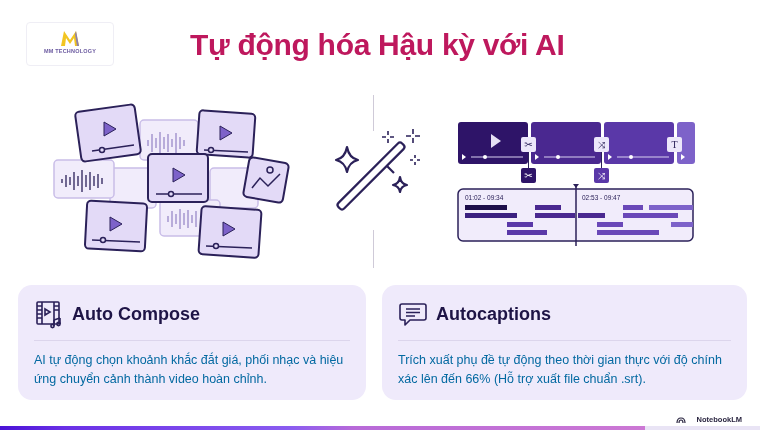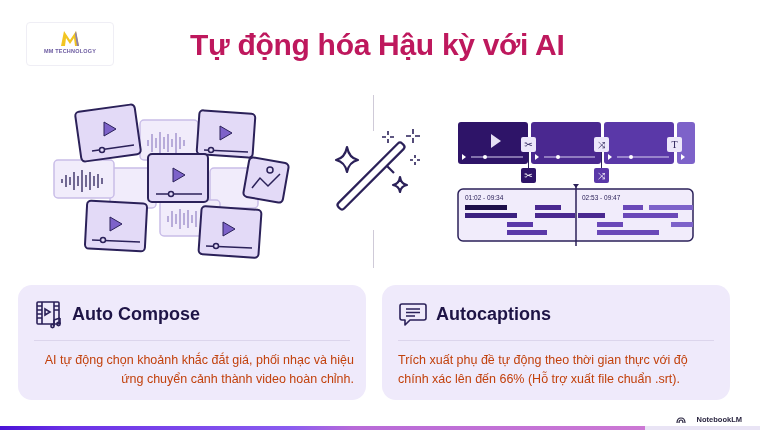--- a/index.html
+++ b/index.html
@@ -7,27 +7,27 @@
   .logo { position:absolute; left:26px; top:22px; width:86px; height:42px; border:1px solid #efeef5; border-radius:4px; background:#fff; text-align:center; }
   .logo .m { display:block; margin:6px auto 0; width:22px; height:18px; }
   .logo .lt { font-size:5.5px; font-weight:bold; color:#6b5aa0; letter-spacing:0.2px; display:block; margin-top:1px; }
   .title { position:absolute; left:190px; top:28px; font-size:30px; font-weight:bold; color:#be185d; letter-spacing:-0.3px; }
   .illus-left { position:absolute; left:40px; top:90px; width:260px; height:180px; }
   .divider-top { position:absolute; left:373px; top:95px; width:1px; height:36px; background:#cfcad8; }
   .divider-bot { position:absolute; left:373px; top:230px; width:1px; height:38px; background:#cfcad8; }
   .wand { position:absolute; left:320px; top:125px; width:110px; height:110px; }
   .timeline { position:absolute; left:455px; top:118px; width:240px; height:130px; }
   .card { position:absolute; top:285px; width:348px; height:115px; background:#efeafb; border-radius:14px; }
-  .card.left { left:18px;text-align:right; }
-  .card.right { left:382px; }
+  .card.left { left:18px; }
+  .card.right { left:382px;padding-left:17px; }
   .card .head { position:absolute; left:16px; top:14px; height:30px; display:flex; align-items:center; gap:8px; }
   .card .head svg { width:30px; height:30px; }
   .card .htitle { font-size:18px; font-weight:bold; color:#1e1446; }
   .card .sep { position:absolute; left:16px; right:16px; top:55px; height:1px; background:#dcd5ec; }
-  .card .desc { position:absolute; left:16px; top:66px; right:12px; font-size:12.5px; line-height:19px; color:#c2410c; }
+  .card .desc { position:absolute; left:16px; top:66px; right:12px; font-size:12.5px; line-height:19px; color:#0369a1; }
   .brand { position:absolute; right:18px; top:415px; font-size:7.5px; font-weight:bold; color:#2a2540; display:flex; align-items:flex-end; gap:11px; }
   .progress { position:absolute; left:0; bottom:0; width:645px; height:4px; background:linear-gradient(90deg,#4a12d6 0%,#6a30e6 10%,#8a5cf0 45%,#b86ad8 55%,#cc78d4 100%); }
   .progress-track { position:absolute; left:645px; bottom:0; width:115px; height:4px; background:#e9e4f5; }
 </style>
 </head>
 <body>
 
 <div class="logo">
   <svg class="m" viewBox="0 0 22 18">
     <path d="M2 17 L5 2 L11 11 L17 2 L20 17 L16 17 L15 9 L11 15 L7 9 L6 17 Z" fill="#f2c521"></path>

